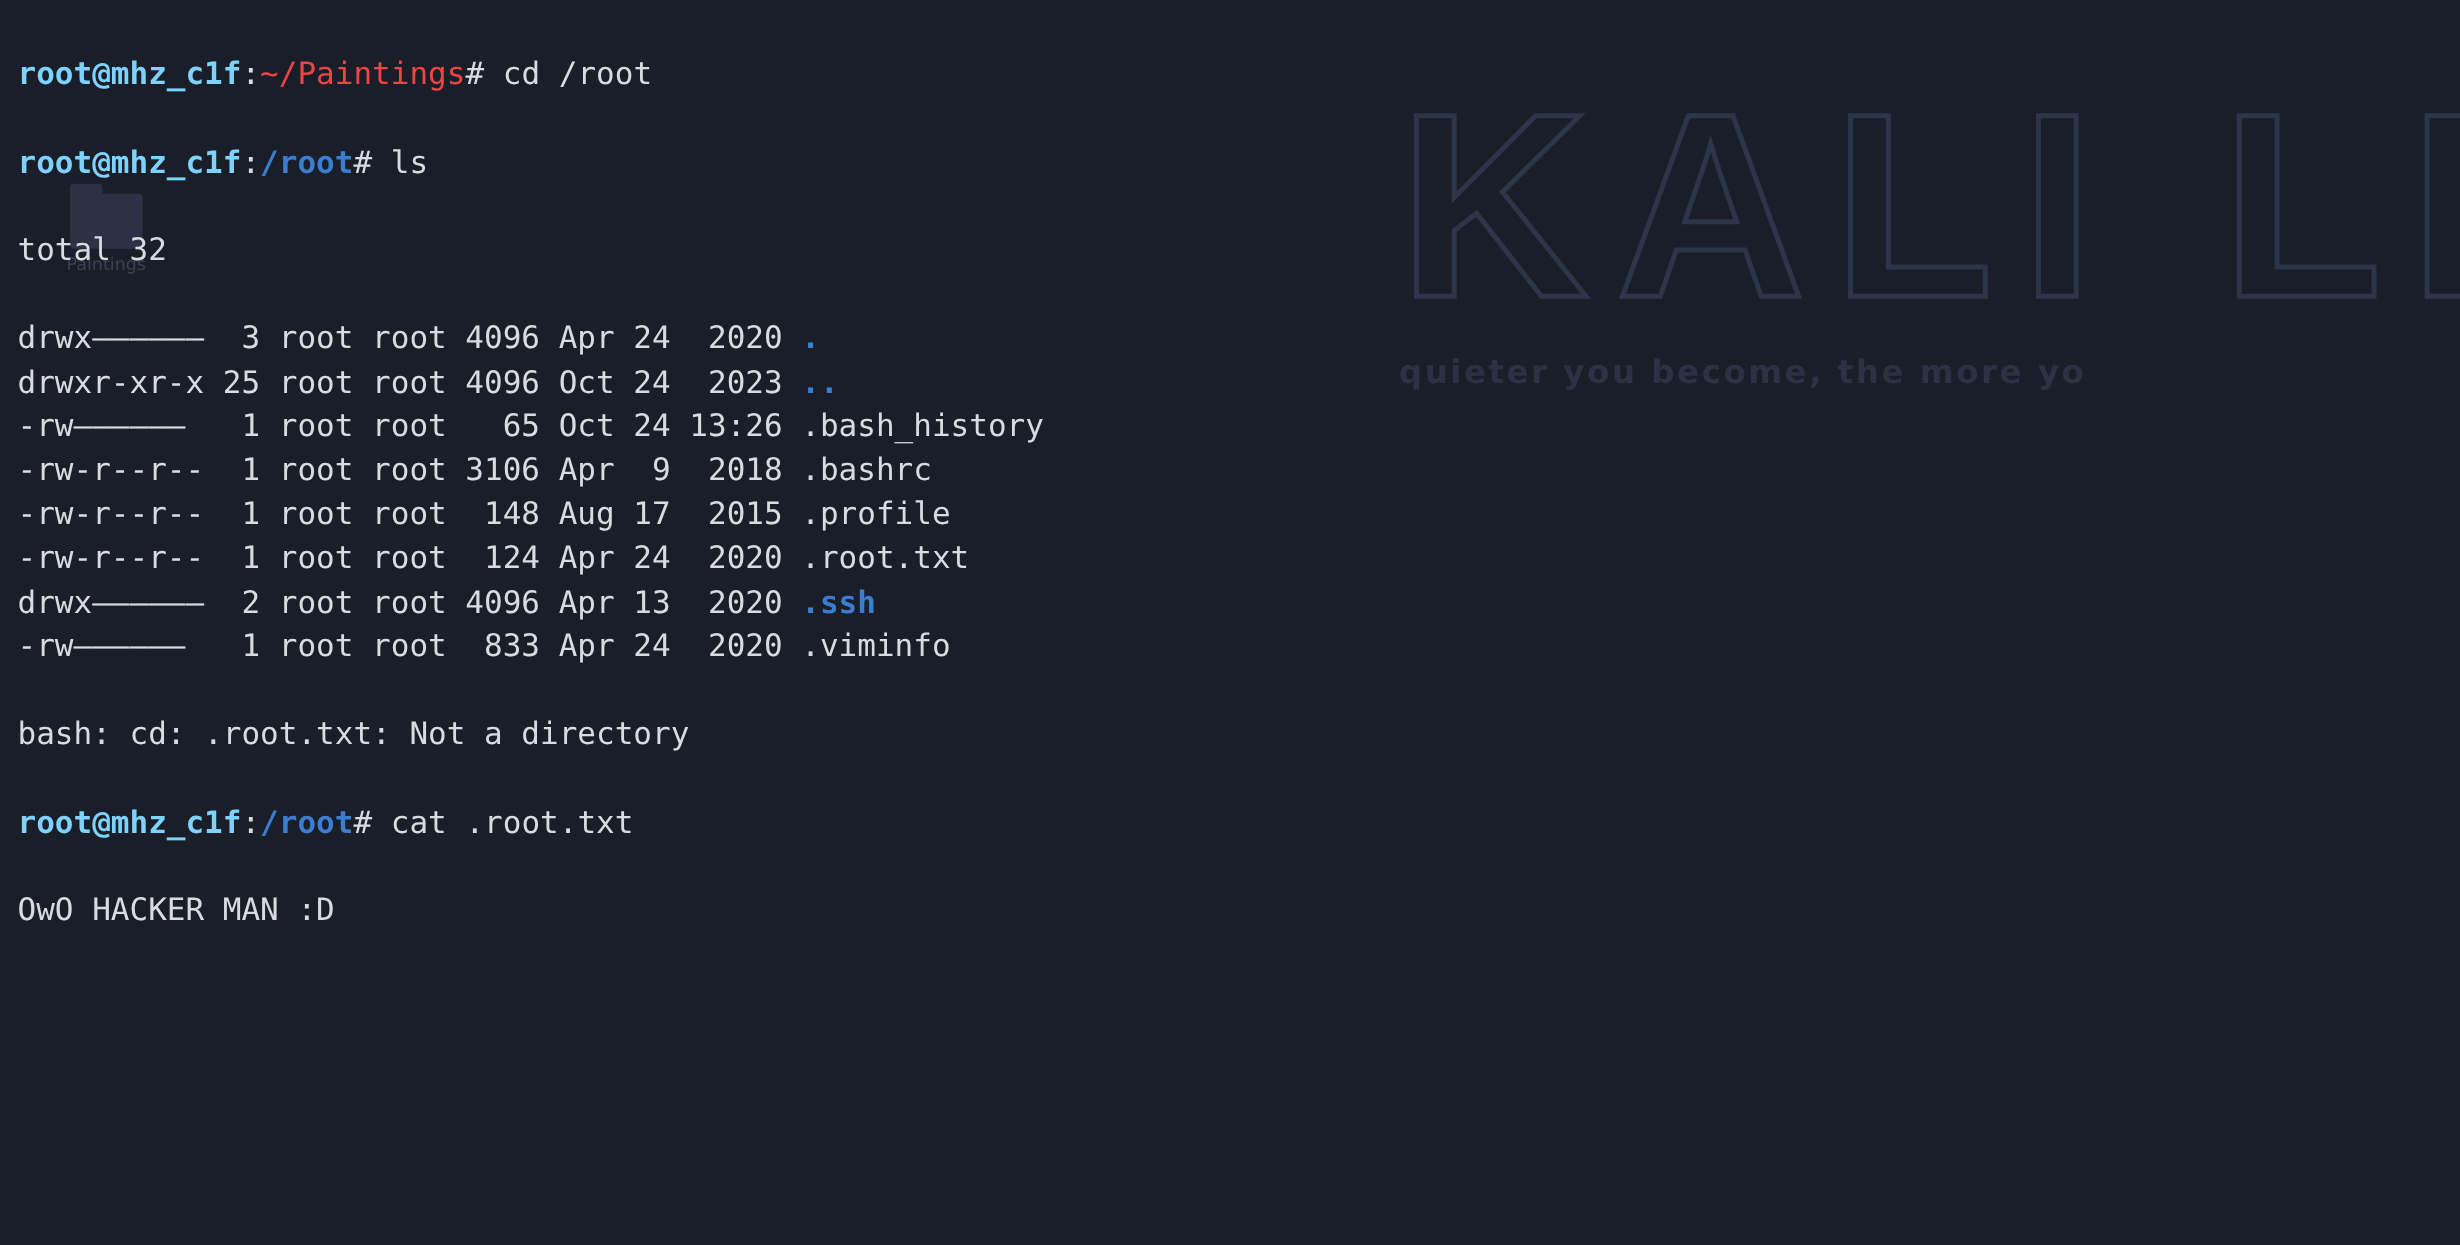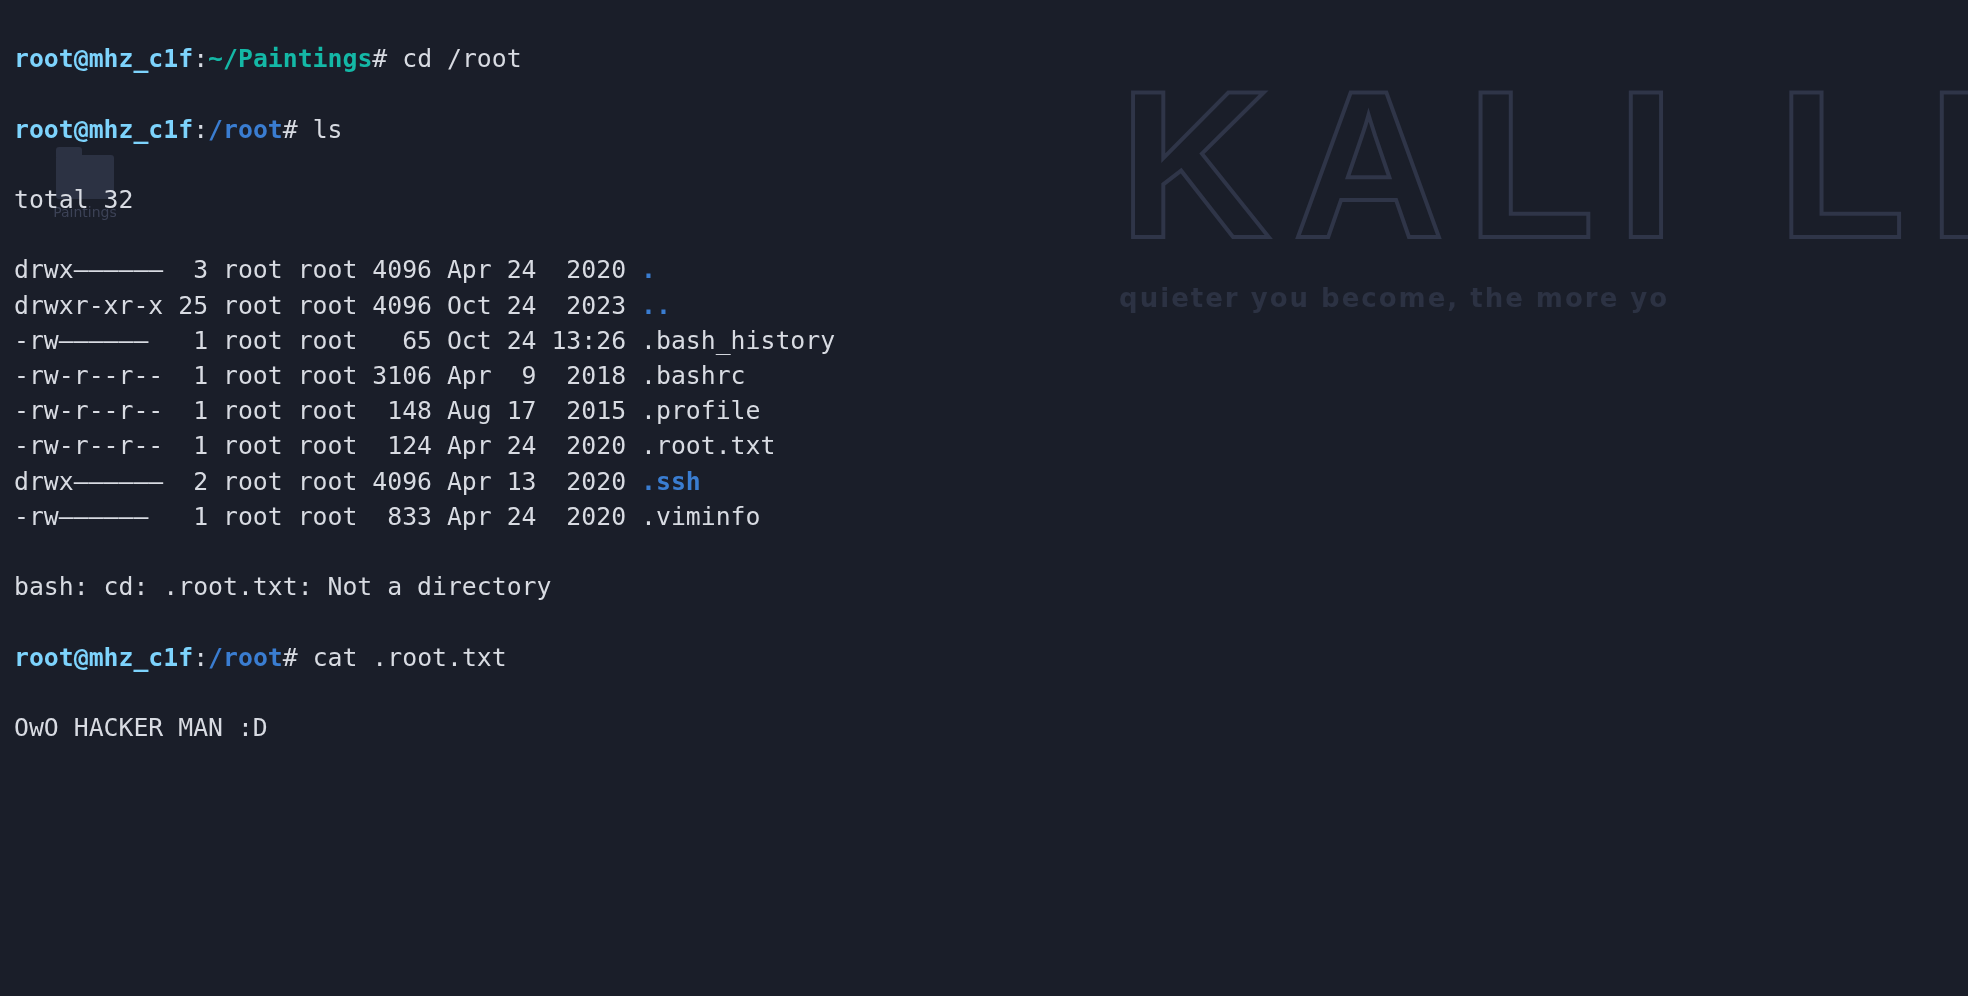--- a/index.html
+++ b/index.html
@@ -71,21 +71,21 @@
     border-radius:3px 3px 0 0;
   }
   .term {
     position: relative;
     padding: 6px 14px;
     white-space: pre;
     font-variant-ligatures: none;
   }
   .red    { color: #7dd3fc; font-weight: bold; }
   .blue   { color: #3a7dd1; font-weight: bold; }
-  .cyan   { color: #14b8a6; font-weight: bold; }
+  .cyan   { color: #ef4444; font-weight: normal; }
   .plain  { color: #d8dbe2; }
   .dim    { color: #d8dbe2; }
   .line { display:block; }
 </style>
 </head>
 <body>
 
 <div class="watermark">
   <div class="big">KALI LI</div>
   <div class="tag">quieter you become, the more yo</div>

